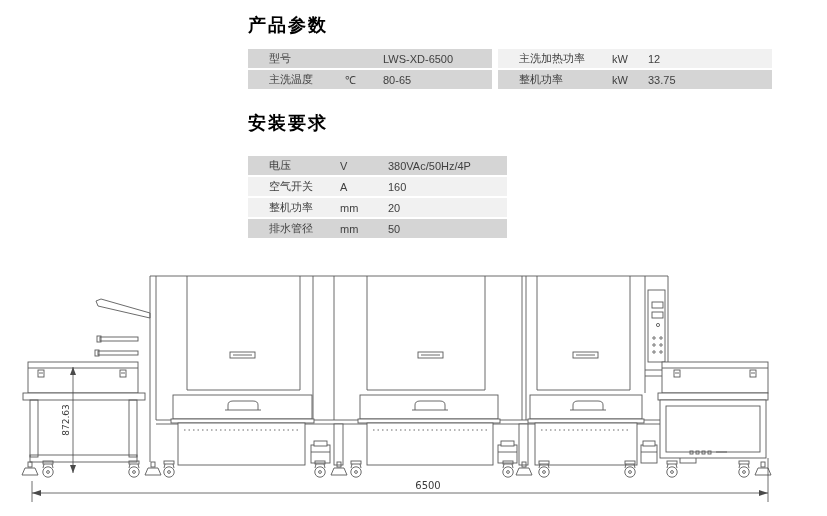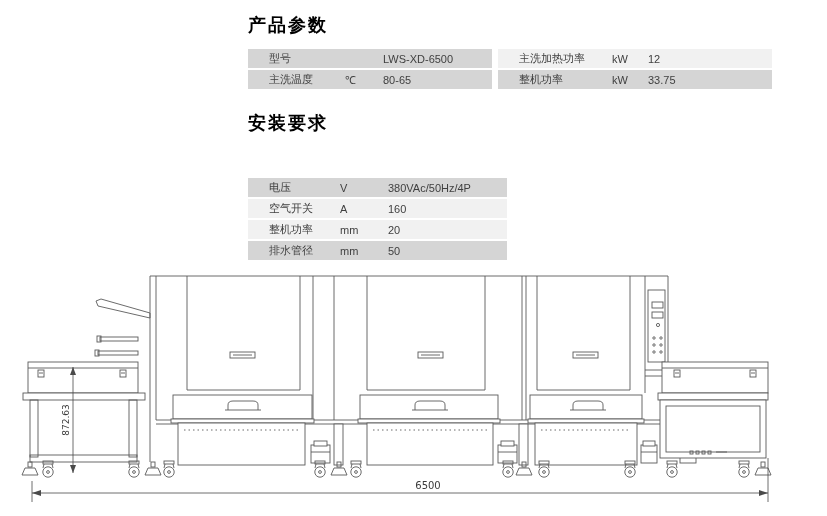--- a/index.html
+++ b/index.html
@@ -16,21 +16,21 @@
   table.spec{
     position:absolute;border-collapse:separate;border-spacing:0 2px;table-layout:fixed;
     font-size:11px;color:var(--text);
   }
   table.spec td{height:19px;padding:0;vertical-align:middle;white-space:nowrap;overflow:hidden;}
   table.spec td.lab{padding-left:21px;}
   tr.dark td{background:var(--row-dark);}
   tr.light td{background:var(--row-light);}
   #tblL{left:248px;top:47px;width:244px;}
   #tblR{left:498px;top:47px;width:274px;}
-  #tblI{left:248px;top:154px;width:259px;margin-top:22px;}
+  #tblI{left:248px;top:154px;width:259px;}
   #h1{left:248px;top:13px;}
   #h2{left:248px;top:104px;margin-top:7px;}
   svg#drawing{position:absolute;left:0;top:0;}
   svg#drawing g.ln{stroke:var(--line);fill:none;stroke-width:0.9;}
   svg#drawing g.dim{stroke:#4a4a4a;fill:none;stroke-width:0.8;}
   svg#drawing .arrow{fill:#4a4a4a;stroke:none;}
   svg#drawing text{stroke:none;fill:#3a3a3a;font-family:"DejaVu Sans", sans-serif;}
   svg#drawing .dotted{stroke-dasharray:1.5,3;}
 </style>
 </head>

